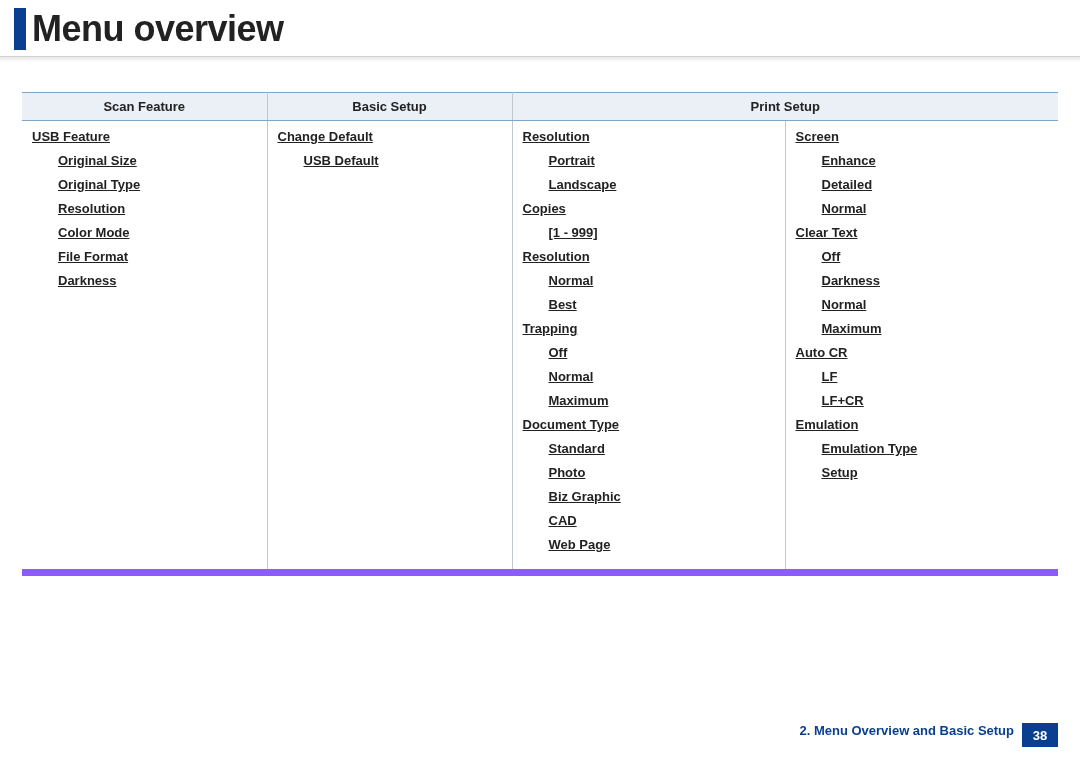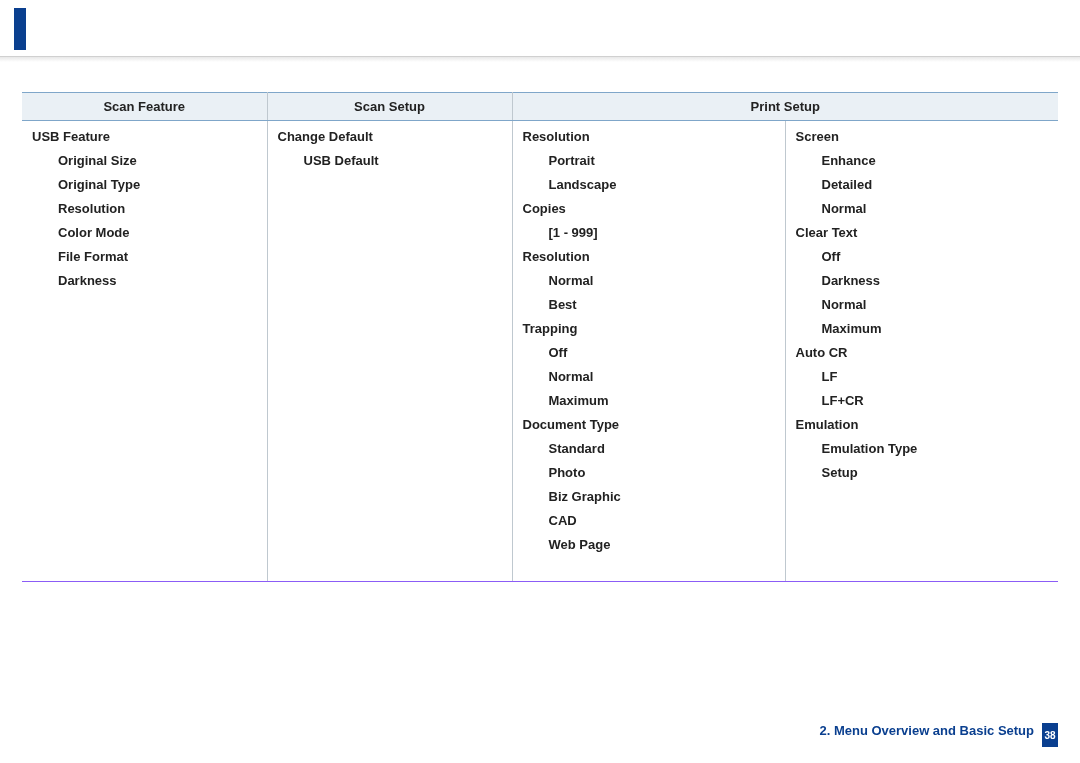--- a/index.html
+++ b/index.html
@@ -51,23 +51,24 @@
     font-weight: 700;
     color: #222;
     text-align: center;
     padding: 6px 4px;
   }
   thead th.col-sep {
     border-right: 1px solid #bfc8cf;
   }
   tbody td {
     vertical-align: top;
-    padding: 8px 10px 20px 10px;
-    border-bottom: 1px solid #8b5cf6;
+    padding: 8px 10px 8px 10px;
+    border-bottom: 7px solid #8b5cf6;
     color: #222;
+    text-decoration: underline;
   }
   tbody td.col-sep {
     border-right: 1px solid #bfc8cf;
   }
   .lvl0 { font-weight: 700; margin: 0 0 9px 0; }
   .lvl1 { font-weight: 700; margin: 0 0 9px 26px; }
   .footer {
     position: absolute;
     bottom: 16px;
     right: 22px;
@@ -76,48 +77,49 @@
   }
   .footer-text {
     color: #0a3f8f;
     font-weight: 700;
     margin-right: 8px;
   }
   .footer-page {
     background: #0a3f8f;
     color: #fff;
     font-weight: 700;
-    width: 16px;
+    width: 36px;
     height: 24px;
     display: inline-flex;
     align-items: center;
     justify-content: center;
-    font-size: 10px;
+    font-size: 13px;
   }
 </style>
 </head>
 <body>
 
 <div class="header">
   <div class="header-bar"></div>
+  <div class="page-title">Menu overview</div>
 </div>
 <div class="title-underline"></div>
 
 <div class="table-wrap">
   <table>
     <colgroup>
       <col style="width:245px">
       <col style="width:245px">
       <col style="width:273px">
       <col>
     </colgroup>
     <thead>
       <tr>
         <th class="col-sep">Scan Feature</th>
-        <th class="col-sep">Scan Setup</th>
+        <th class="col-sep">Basic Setup</th>
         <th colspan="2">Print Setup</th>
       </tr>
     </thead>
     <tbody>
       <tr>
         <td class="col-sep">
           <div class="lvl0">USB Feature</div>
           <div class="lvl1">Original Size</div>
           <div class="lvl1">Original Type</div>
           <div class="lvl1">Resolution</div>

